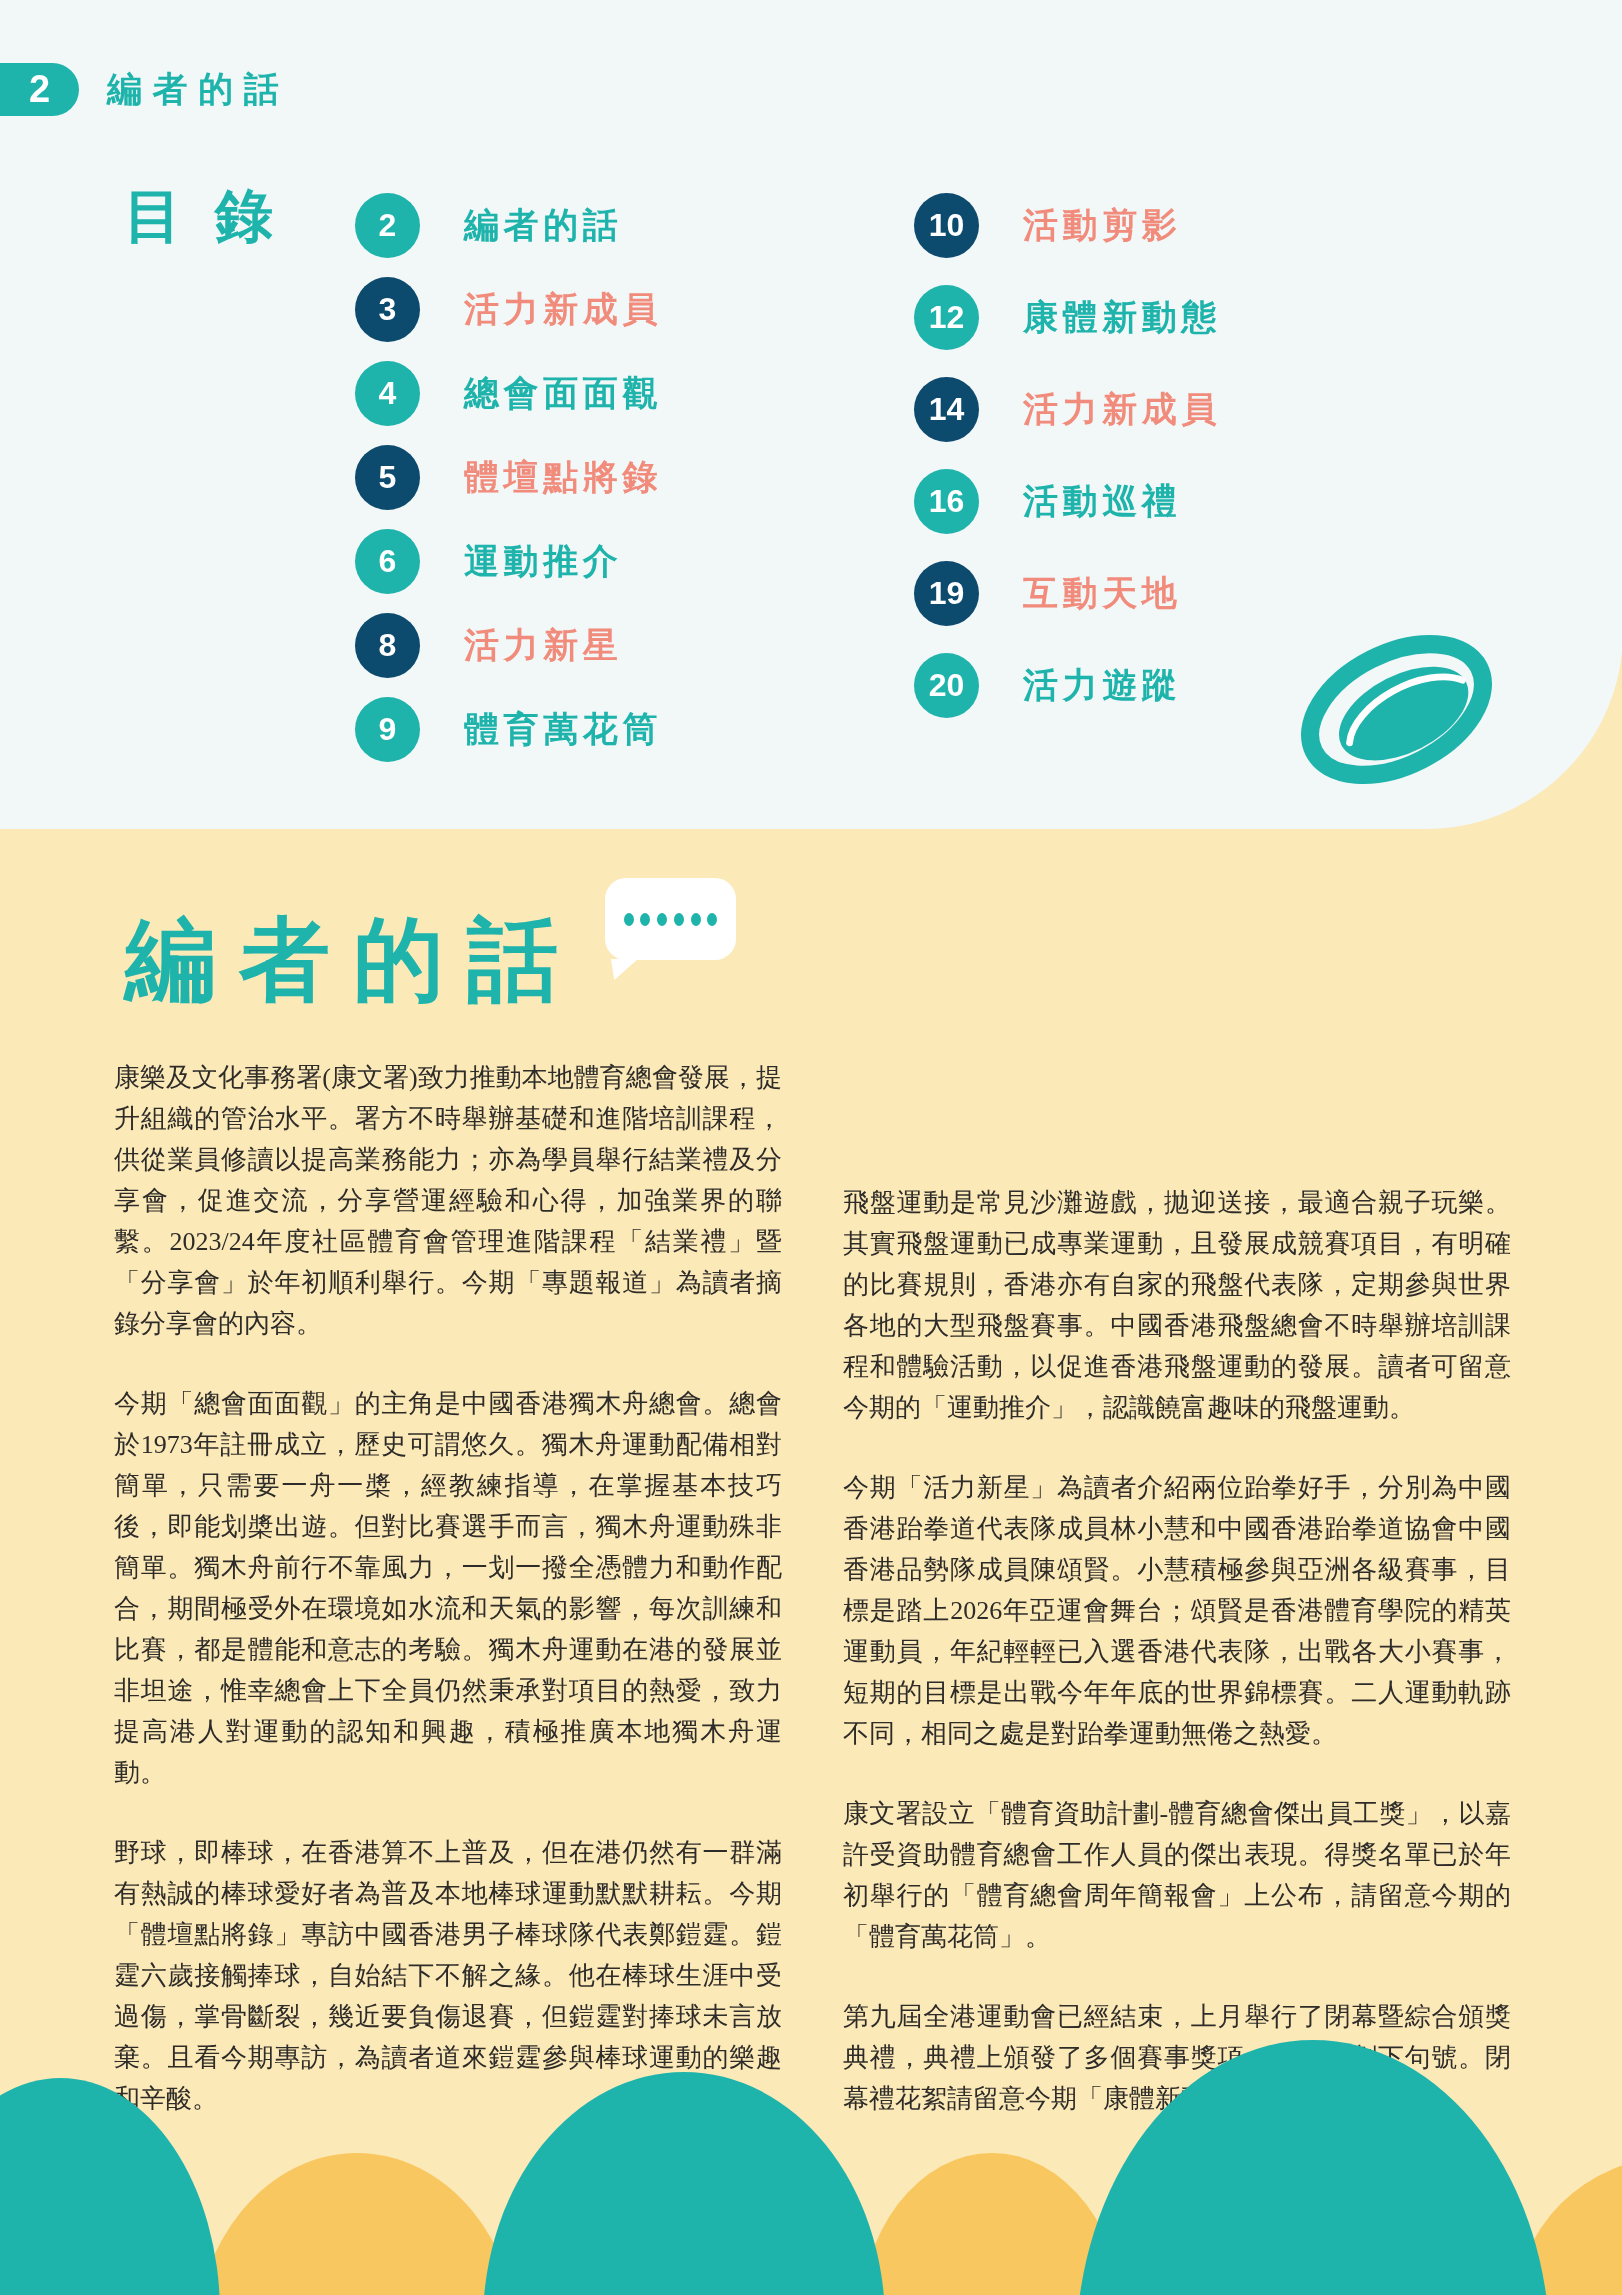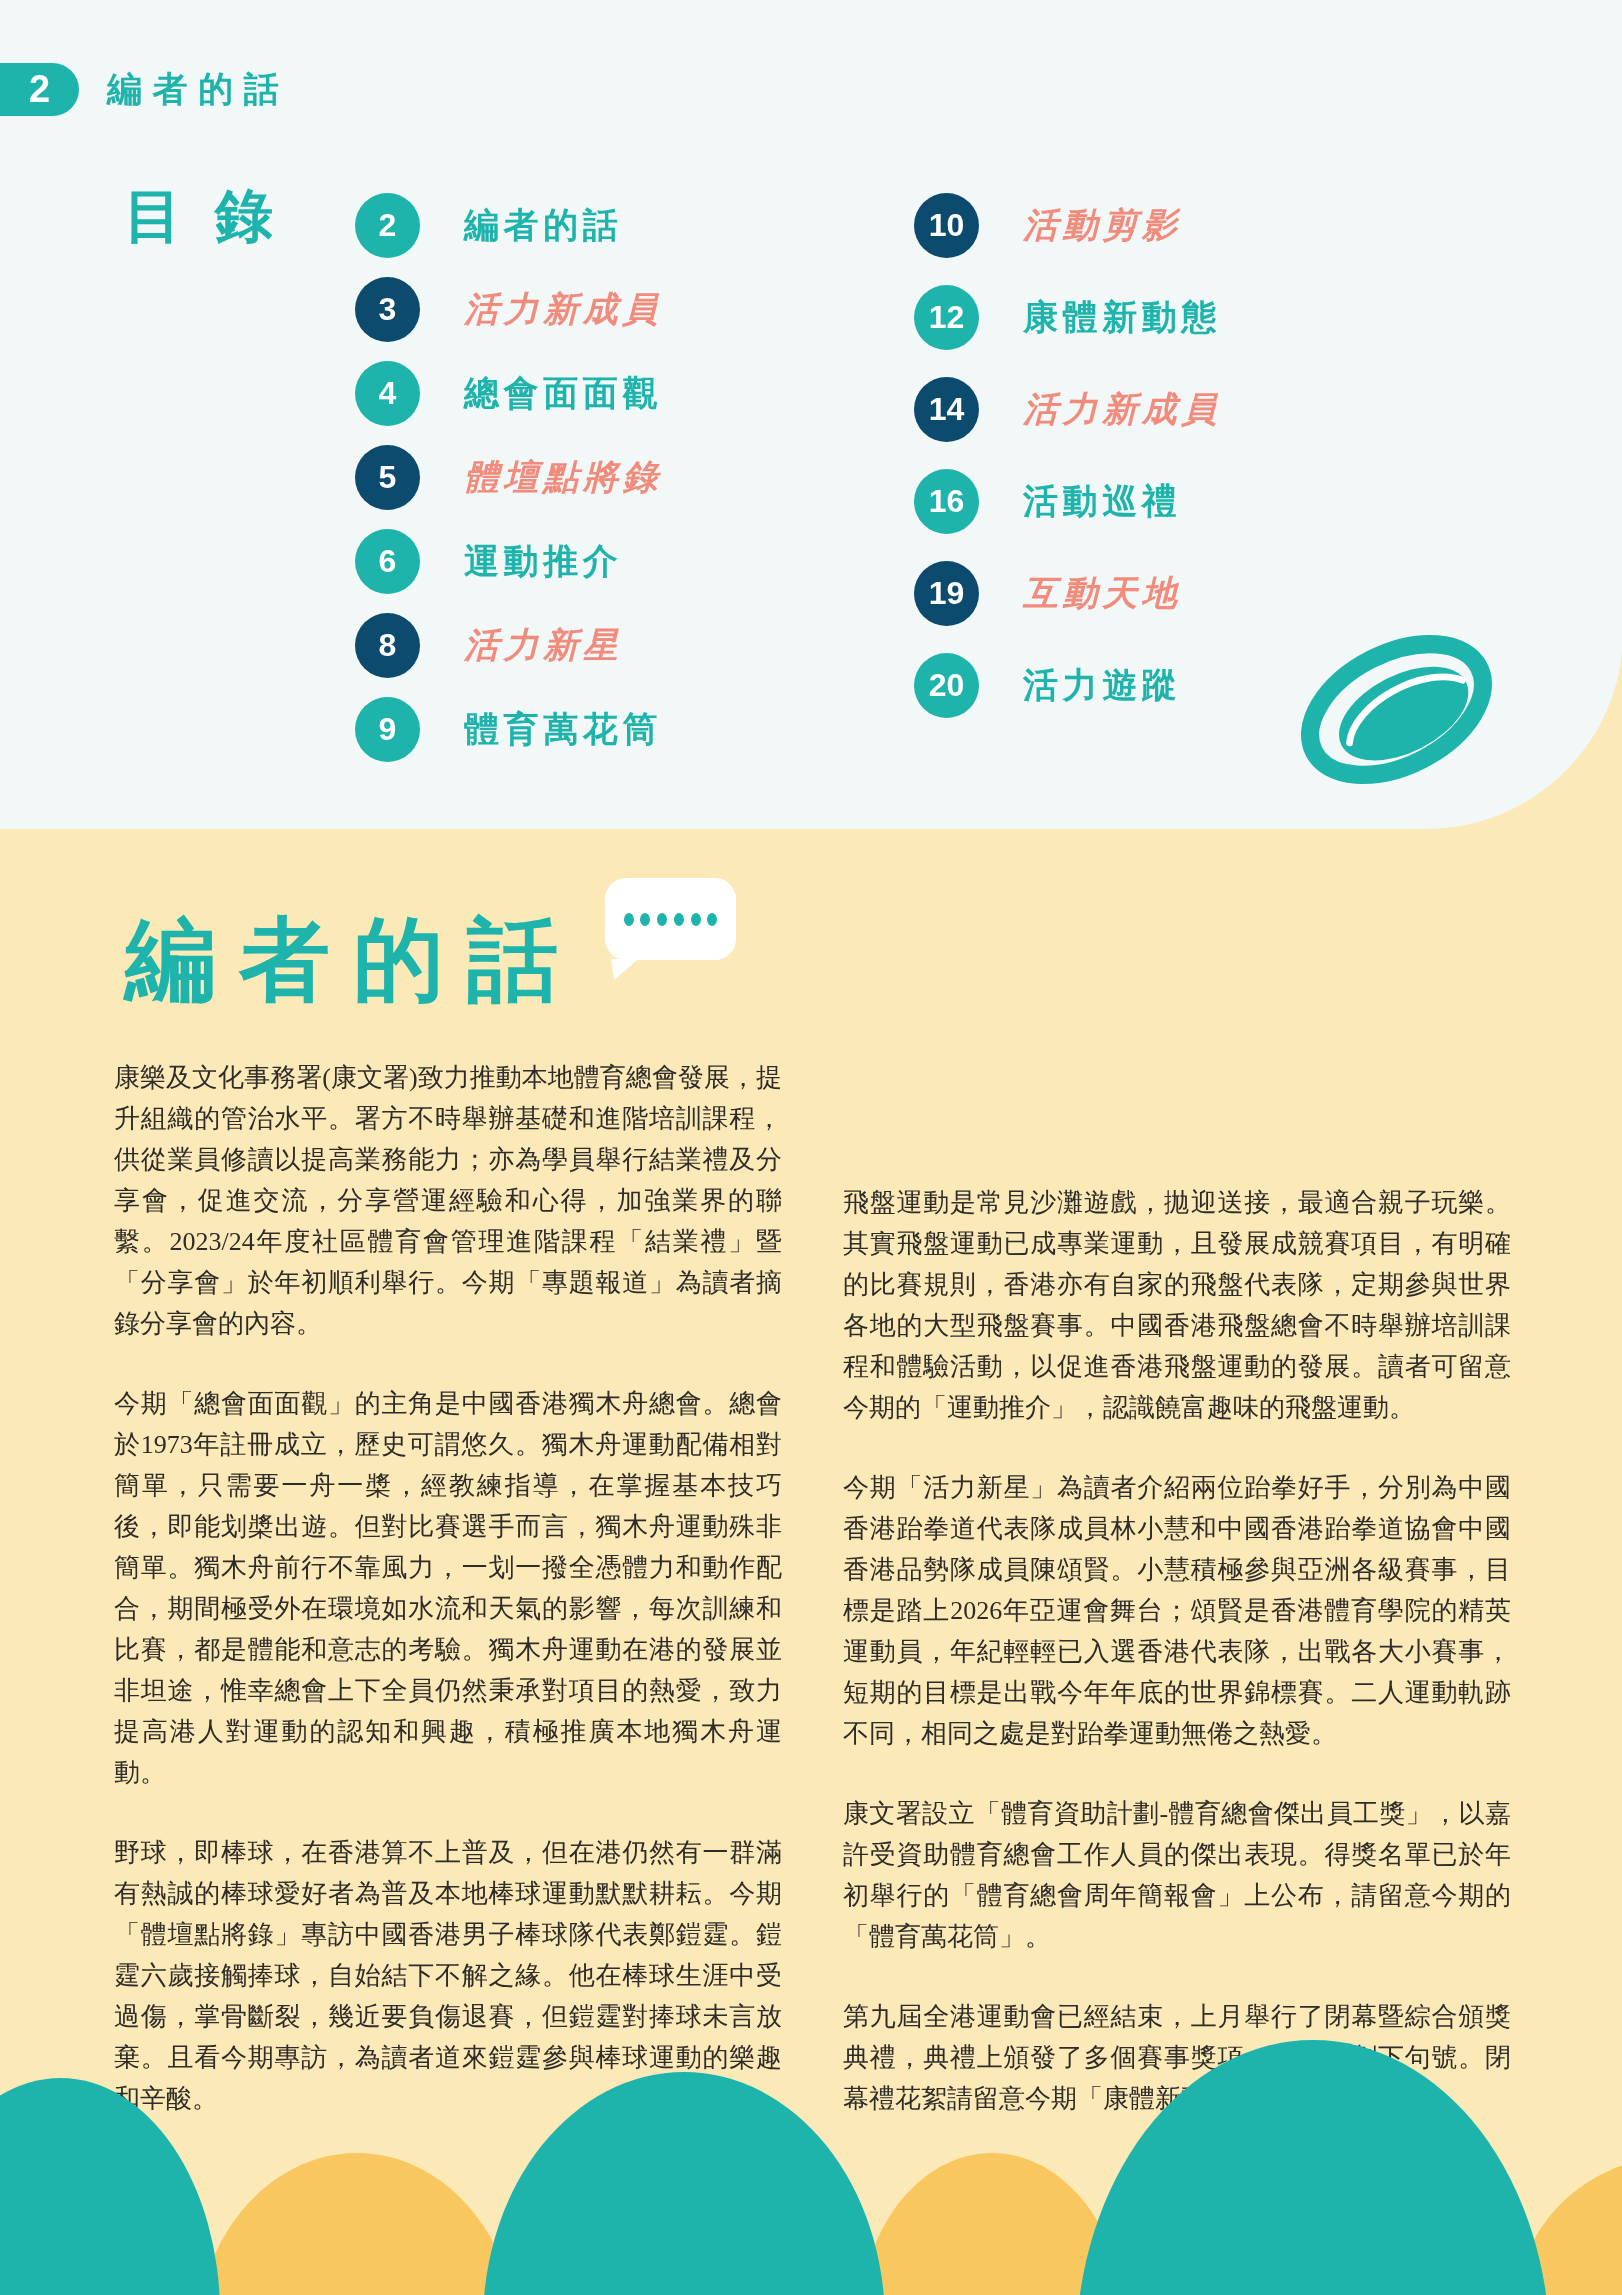--- a/index.html
+++ b/index.html
@@ -45,21 +45,21 @@
     display:flex;align-items:center;justify-content:center;
     color:#fff;font-size:32px;font-weight:bold;flex:0 0 65px;
   }
   .toc-label{
     margin-left:44px;font-size:35px;font-weight:bold;letter-spacing:4.6px;
     white-space:nowrap;
   }
   .c-teal{background:#1FB4AB;}
   .c-salmon{background:#0c4a6e;}
   .t-teal{color:#1FB4AB;}
-  .t-salmon{color:#F18C7C;font-style:italic;}
+  .t-salmon{color:#F18C7C;}
   
   .frisbee{position:absolute;top:607px;left:1290px;width:213px;height:205px;}
   
   .note-title{
     position:absolute;top:908px;left:125px;margin:0;z-index:2;
     color:#1FB4AB;font-size:91px;font-weight:bold;letter-spacing:23px;line-height:1.15;
   }
   .bubble{
     position:absolute;top:878px;left:605px;width:131px;height:82px;z-index:2;
     background:#fff;border-radius:21px;

